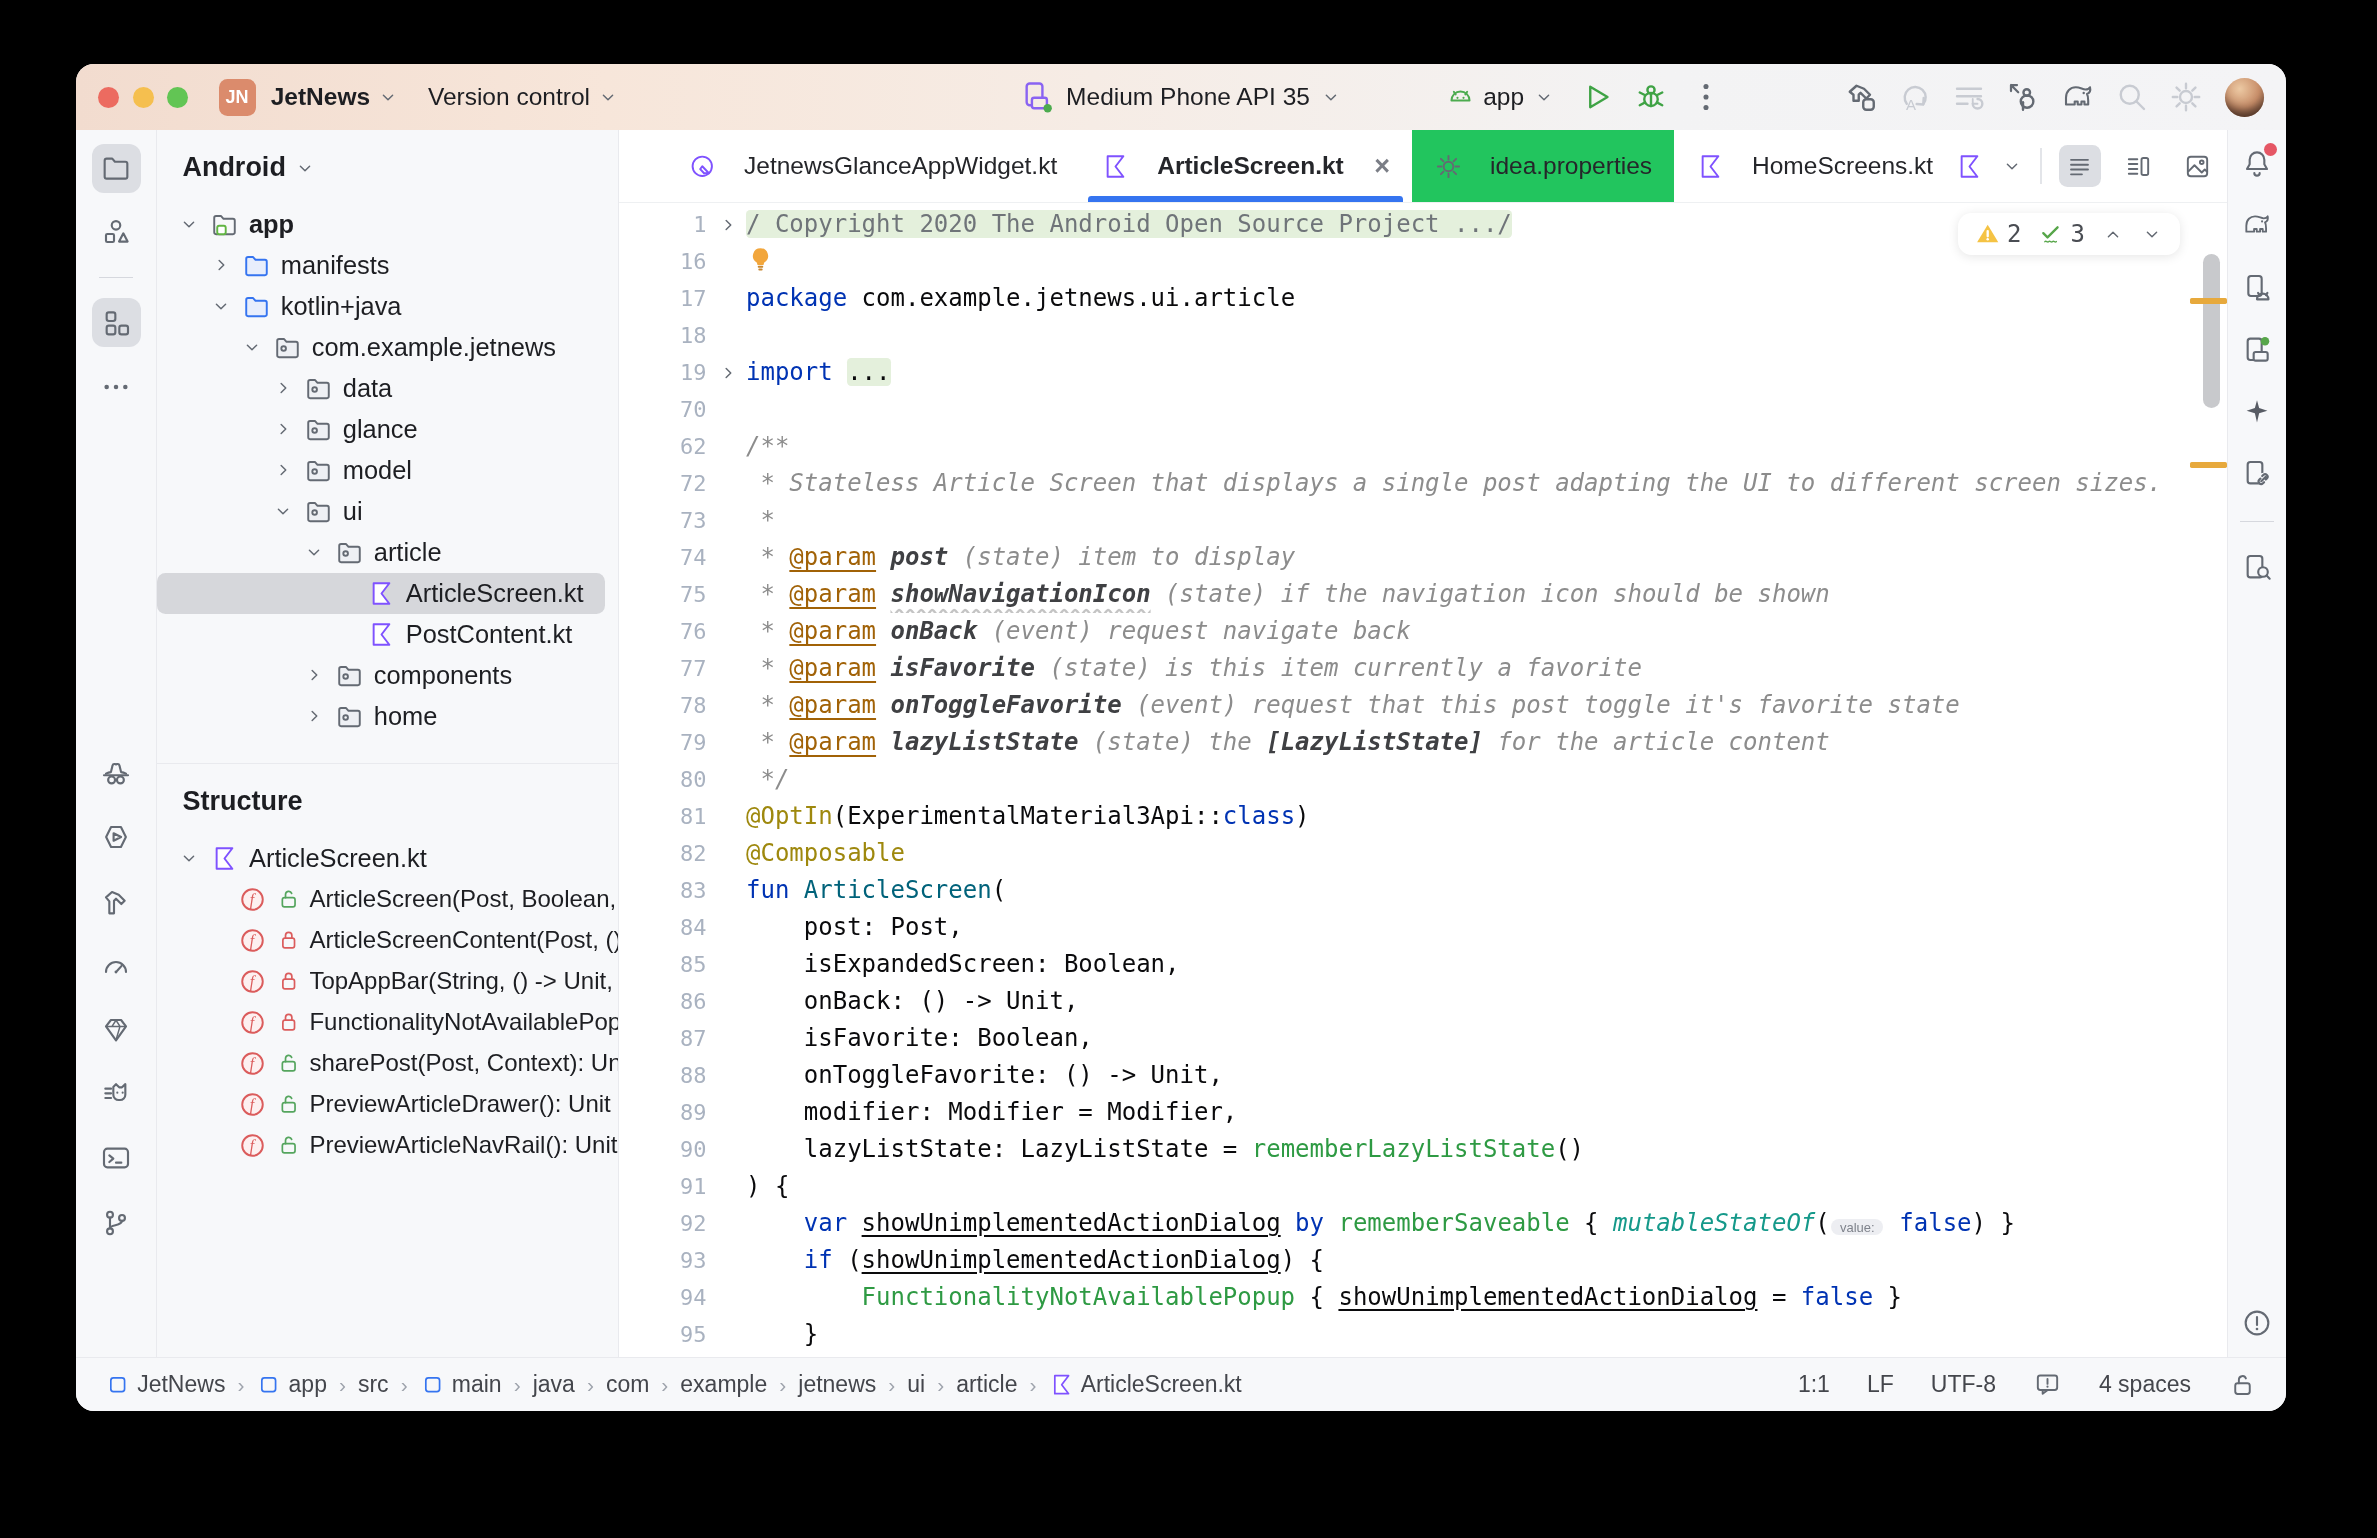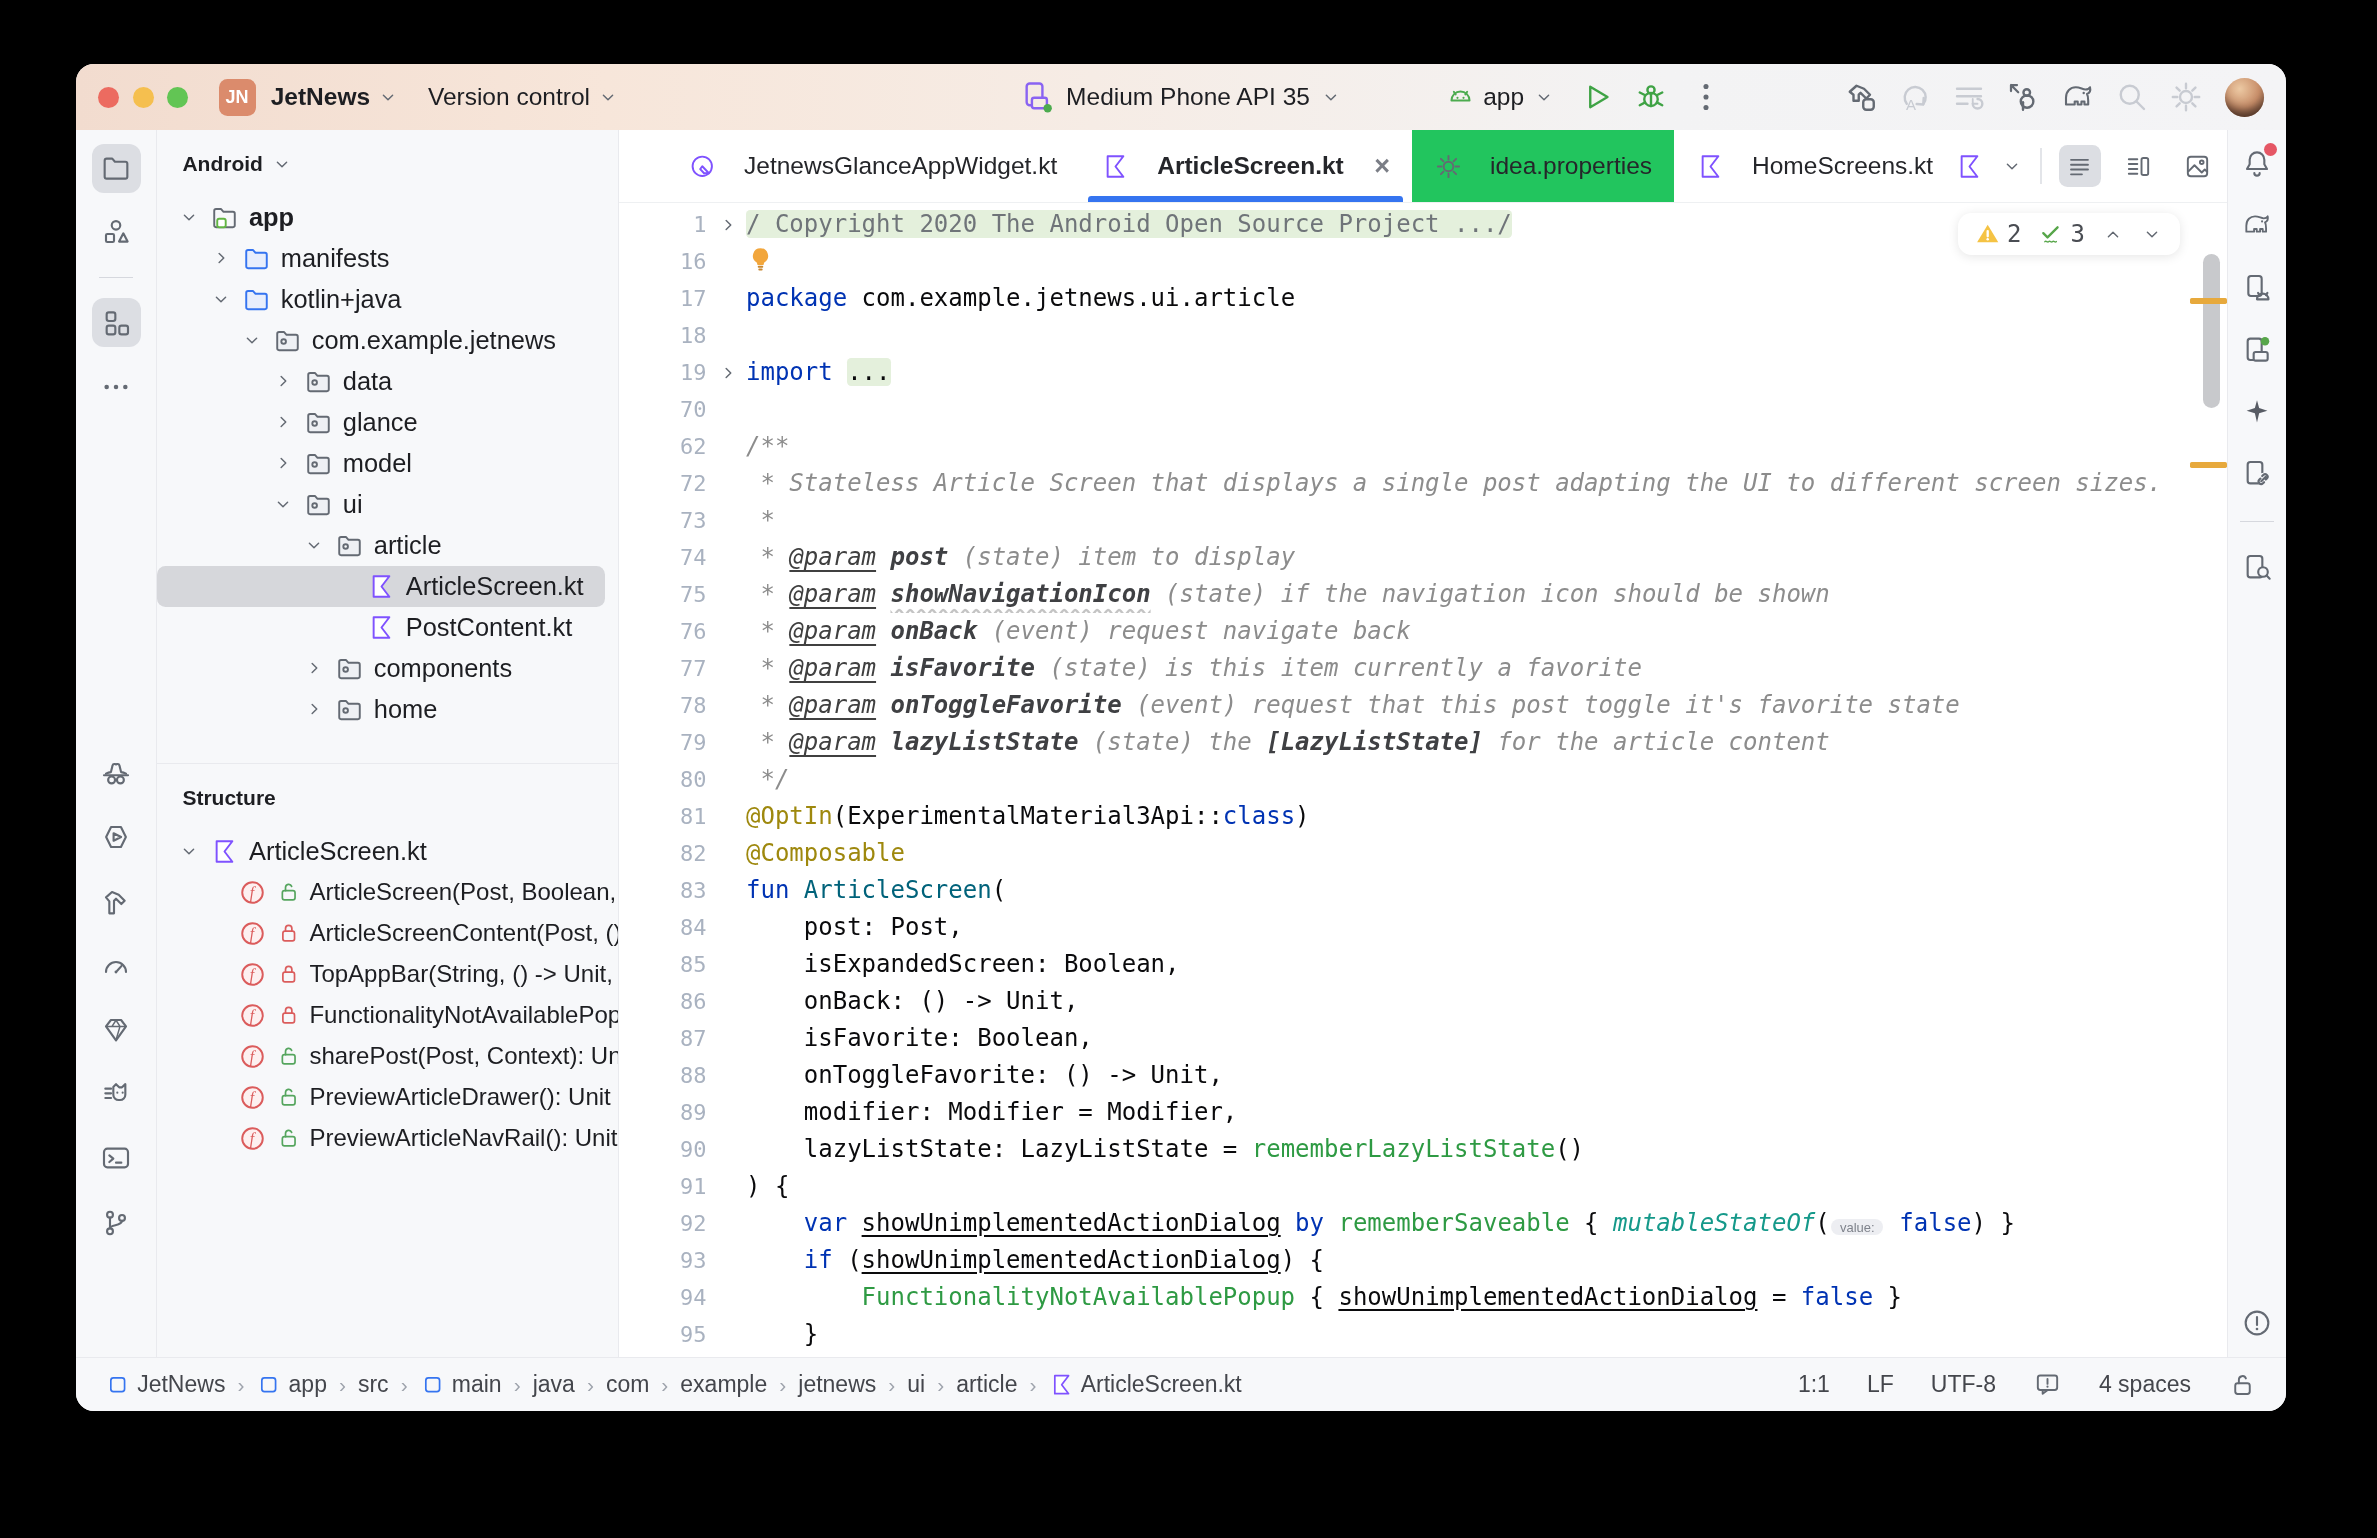--- a/index.html
+++ b/index.html
@@ -41,21 +41,21 @@
   .raildiv{width:34px;border-top:1.7px solid #d6d8de;margin:5.1px 0}
   .railspacer{flex:1}
   .rrail{width:59px;flex:none;display:flex;flex-direction:column;align-items:center;
     padding:12px 0 13.5px;gap:20.3px;border-left:0.8px solid #e9eaee;background:#f7f8fa}
   .rrail .railbtn{width:42px;height:42px}
   .badge{position:absolute;top:0.8px;right:0.8px;width:13.5px;height:13.5px;border-radius:50%}
   
   .lpanel{width:462px;flex:none;display:flex;flex-direction:column;background:#f7f8fa;
     border-right:0.8px solid #e9eaee;min-height:0}
   .ppanel{height:633px;flex:none;overflow:hidden;display:flex;flex-direction:column}
-  .phead{display:flex;align-items:center;gap:8.5px;font-size:21px;font-weight:bold;color:#1d1e22;
+  .phead{display:flex;align-items:center;gap:8.5px;font-size:27px;font-weight:bold;color:#1d1e22;
     padding:22px 8.5px 8.5px 25.4px;flex:none}
   .tree{flex:1;overflow:hidden;padding-top:12px}
   .trow{display:flex;align-items:center;height:41px;font-size:25.4px;color:#1d1e22;white-space:nowrap;overflow:hidden}
   .trow.selected{background:#d6d7db;border-radius:8.5px;margin-right:13.5px}
   .trow.bold{font-weight:bold}
   .tw-ch{width:34px;flex:none;display:flex;justify-content:center;align-items:center;color:#646a73}
   .tw-ic{width:36px;flex:none;display:flex;justify-content:center;align-items:center;margin-right:6.8px}
   .spanel{flex:1;border-top:0.8px solid #e9eaee;display:flex;flex-direction:column;min-height:0;overflow:hidden}
   .srow{display:flex;align-items:center;height:41px;font-size:24px;color:#1d1e22;white-space:nowrap;overflow:hidden;gap:8.5px}
   
@@ -78,21 +78,21 @@
     font-family:"DejaVu Sans Mono","Liberation Mono",monospace;padding-top:3.4px}
   .cline{display:flex;height:37px;line-height:37px;font-size:24px;white-space:pre}
   .gut{width:127px;flex:none;display:flex;color:#a9b2c0;font-size:22px}
   .gnum{flex:1;text-align:right;padding-right:3.4px}
   .gfold{width:36px;display:flex;align-items:center;justify-content:center;color:#a9b2c0}
   .ctext{flex:1;white-space:pre;overflow:hidden}
   .kw{color:#0033b3}.ann{color:#9e880d}.fndecl{color:#00627a}.pl{color:#0a0a0c}
   .cmt{color:#8c8c8c;font-style:italic}
   .fold-cmt{color:#6f7479;background:#e4f0dc;border-radius:4.2px}
   .foldbg{background:#e4f0dc;border-radius:4.2px}
-  .doctag{color:#404040;font-style:italic;text-decoration:underline;text-underline-offset:5.1px}
+  .doctag{color:#a16207;text-decoration:underline;text-underline-offset:5.1px}
   .docname{color:#3f4043;font-weight:bold;font-style:italic}
   .wavy{text-decoration:underline wavy #c4c4c4;text-underline-offset:6px}
   .call{color:#2e9a43}.calli{color:#15998a;font-style:italic}
   .vardef{color:#0a0a0c;text-decoration:underline;text-underline-offset:4.2px}
   .hint{background:#edeef2;color:#7f838c;border-radius:10.2px;padding:0.8px 8.5px;margin:0 1.7px;
     font-family:"Liberation Sans",sans-serif;font-size:13px}
   .bulbspot{display:inline-flex;width:29px;height:29px;vertical-align:middle;margin-top:-5.1px}
   .insp{position:absolute;top:10.2px;right:47px;display:flex;align-items:center;gap:17px;background:#fff;
     border-radius:13.5px;padding:6.8px 17px;box-shadow:0 1.7px 10.2px rgba(0,0,0,.10);font-size:24px;color:#4a4d53}
   .insp .grp{display:flex;align-items:center;gap:6.8px}

